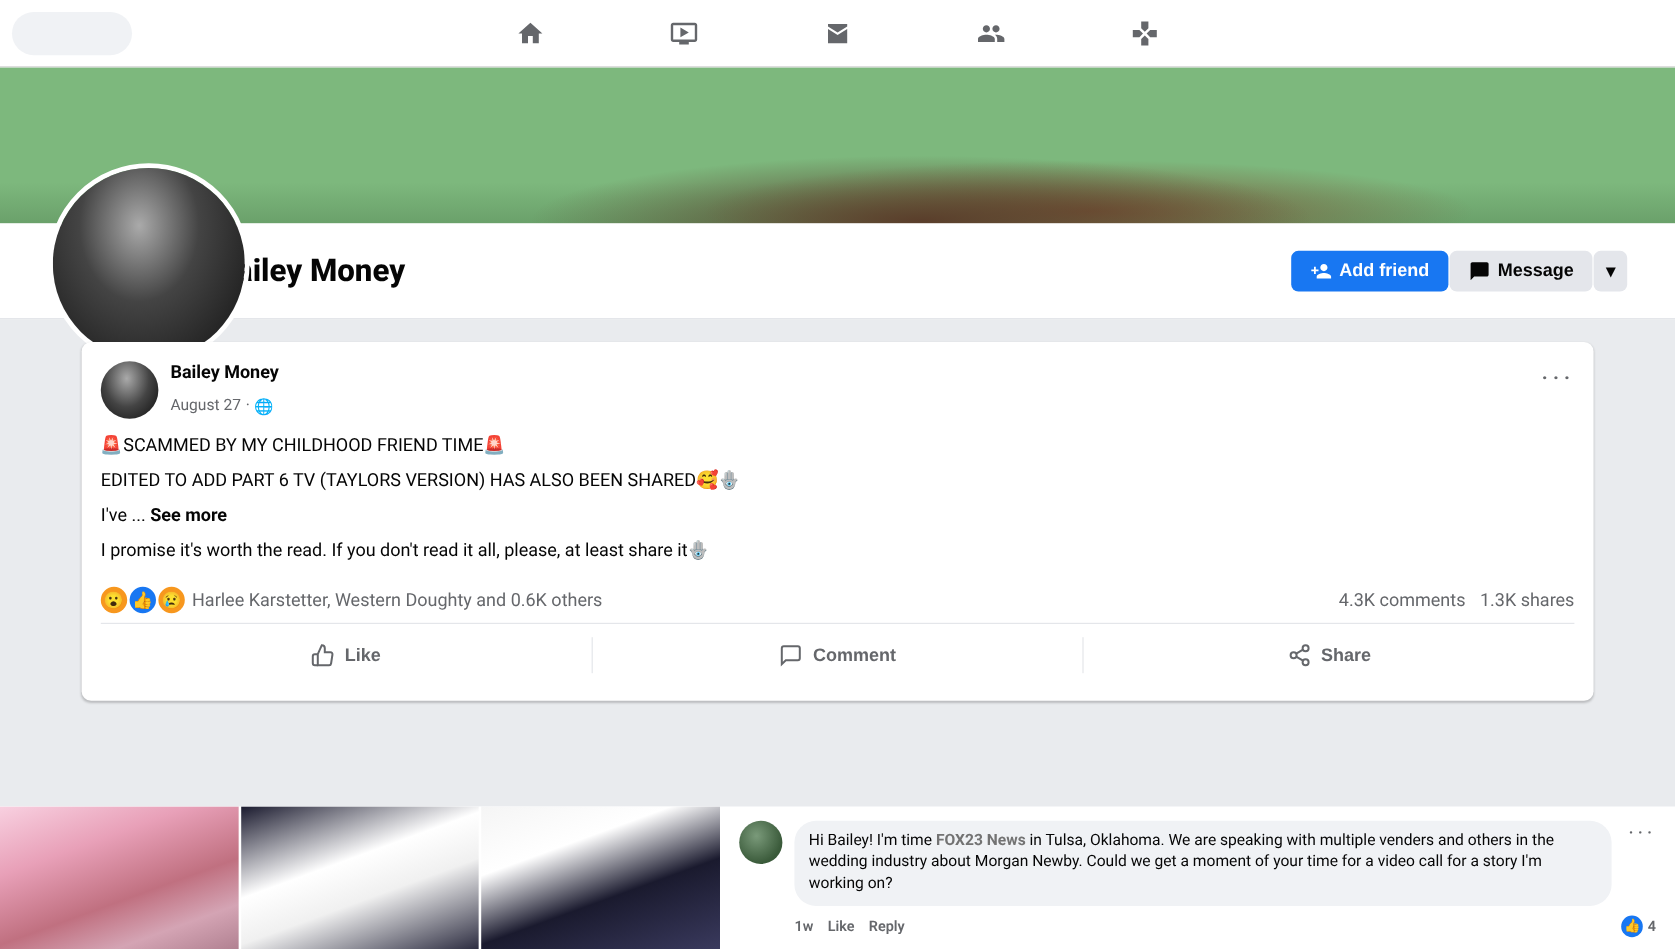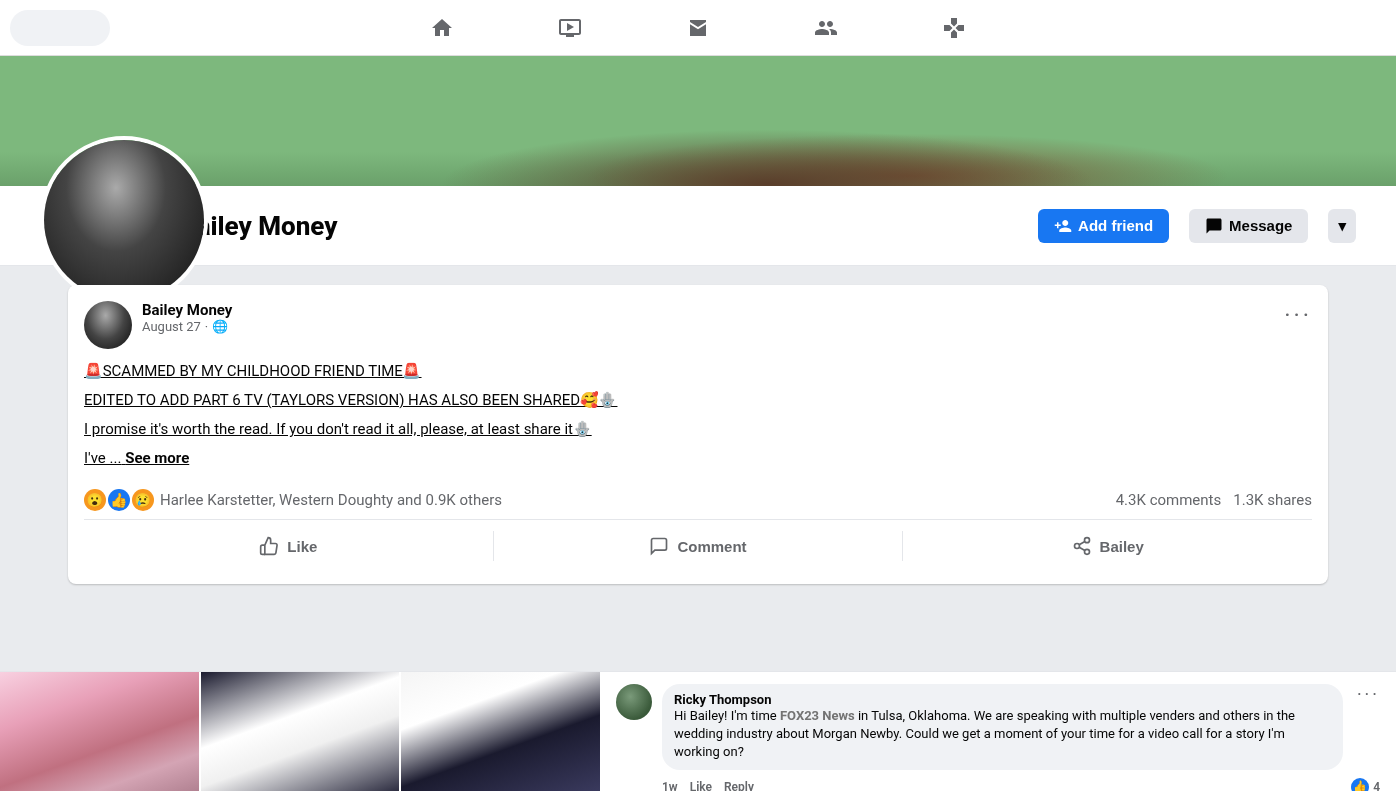--- a/index.html
+++ b/index.html
@@ -76,21 +76,21 @@
       background: #fff;
       display: flex;
       align-items: center;
       padding: 0 40px;
       gap: 20px;
       border-bottom: 1px solid #e4e6ea;
     }
     .profile-actions {
       margin-left: auto;
       display: flex;
-      gap: 20px;
+      gap: 1px;
       align-items: flex-end;
     }
     .btn-add-friend {
       background: #1877f2;
       color: #fff;
       border: none;
       border-radius: 6px;
       padding: 8px 16px;
       font-size: 15px;
       font-weight: 600;
@@ -156,30 +156,30 @@
       font-size: 15px;
       font-weight: 700;
       color: #050505;
     }
     .post-date {
       font-size: 13px;
       color: #65676b;
       display: flex;
       align-items: flex-start;
       gap: 4px;
+      margin-top: 12px;
     }
     .post-content {
       margin-bottom: 12px;
       font-size: 15px;
       color: #050505;
       line-height: 1.4;
     }
     .post-content p {
       margin-bottom: 8px;
-      text-decoration: underline;
     }
     .post-content strong {
       font-weight: 700;
     }
     .reactions-bar {
       display: flex;
       align-items: center;
       justify-content: space-between;
       padding: 8px 0;
       border-bottom: 1px solid #e4e6ea;
@@ -413,35 +413,35 @@
         <span>·</span>
         <span>🌐</span>
       </div>
     </div>
     <div class="three-dots">···</div>
   </div>
 
   <div class="post-content">
     <p>🚨SCAMMED BY MY CHILDHOOD FRIEND TIME🚨</p>
     <p>EDITED TO ADD PART 6 TV (TAYLORS VERSION) HAS ALSO BEEN SHARED🥰🪬</p>
-    <p>I promise it's worth the read. If you don't read it all, please, at least share it🪬</p>
     <p>
       <span>I've ...</span>
       <strong style="cursor:pointer;">See more</strong>
     </p>
+    <p>I promise it's worth the read. If you don't read it all, please, at least share it🪬</p>
   </div>
 
   <div class="reactions-bar">
     <div class="reactions-left">
       <div class="reaction-emojis">
         <span class="reaction-emoji" style="background:#f7971e;">😮</span>
         <span class="reaction-emoji" style="background:#1877f2;">👍</span>
         <span class="reaction-emoji" style="background:#f7971e;">😢</span>
       </div>
-      <span>Harlee Karstetter, Western Doughty and 0.9K others</span>
+      <span>Harlee Karstetter, Western Doughty and 0.6K others</span>
     </div>
     <div class="reactions-right">
       <span>4.3K comments</span>
       <span>1.3K shares</span>
     </div>
   </div>
 
   <div class="post-actions">
     <button class="action-btn">
       <svg viewBox="0 0 24 24" fill="none" stroke="currentColor" stroke-width="2">
@@ -459,38 +459,37 @@
     </button>
     <div class="separator"></div>
     <button class="action-btn">
       <svg viewBox="0 0 24 24" fill="none" stroke="currentColor" stroke-width="2">
         <circle cx="18" cy="5" r="3"></circle>
           <circle cx="6" cy="12" r="3"></circle>
           <circle cx="18" cy="19" r="3"></circle>
         <line x1="8.59" y1="13.51" x2="15.42" y2="17.49"></line>
         <line x1="15.41" y1="6.51" x2="8.59" y2="10.49"></line>
       </svg>
-      <span>Bailey</span>
+      <span>Share</span>
     </button>
   </div>
 </div>
 
 <div class="bottom-area">
 
   <div class="photos-strip">
     <div class="photo-thumb photo-1" style="background: linear-gradient(160deg, #f8d0e0 0%, #e8a0b8 30%, #c07080 60%, #d4a4b4 80%, #b08090 100%); border-right: 2px solid #fff;"></div>
     <div class="photo-thumb photo-2" style="background: linear-gradient(160deg, #1a1a2e 0%, #ffffff 40%, #f0f0f0 60%, #2a2a3e 100%); border-right: 2px solid #fff;"></div>
     <div class="photo-thumb photo-3" style="background: linear-gradient(160deg, #f5f5f5 0%, #ffffff 30%, #1a1a2e 60%, #3a3a5e 100%);"></div>
   </div>
 
   <div class="comment-area">
     <div class="commenter-row">
       <div class="commenter-avatar"></div>
       <div class="comment-bubble">
-        <div class="commenter-name">Ricky Thompson</div>
         <div class="comment-text">
           <span>Hi Bailey! I'm time </span><strong>FOX23 News</strong><span> in Tulsa, Oklahoma. We are speaking with multiple venders and others in the wedding industry about Morgan Newby. Could we get a moment of your time for a video call for a story I'm working on?</span>
         </div>
       </div>
       <div class="three-dots" style="font-size:18px; margin-left:4px;">···</div>
     </div>
     <div class="comment-footer">
       <span>1w</span>
       <span>Like</span>
       <span>Reply</span>

